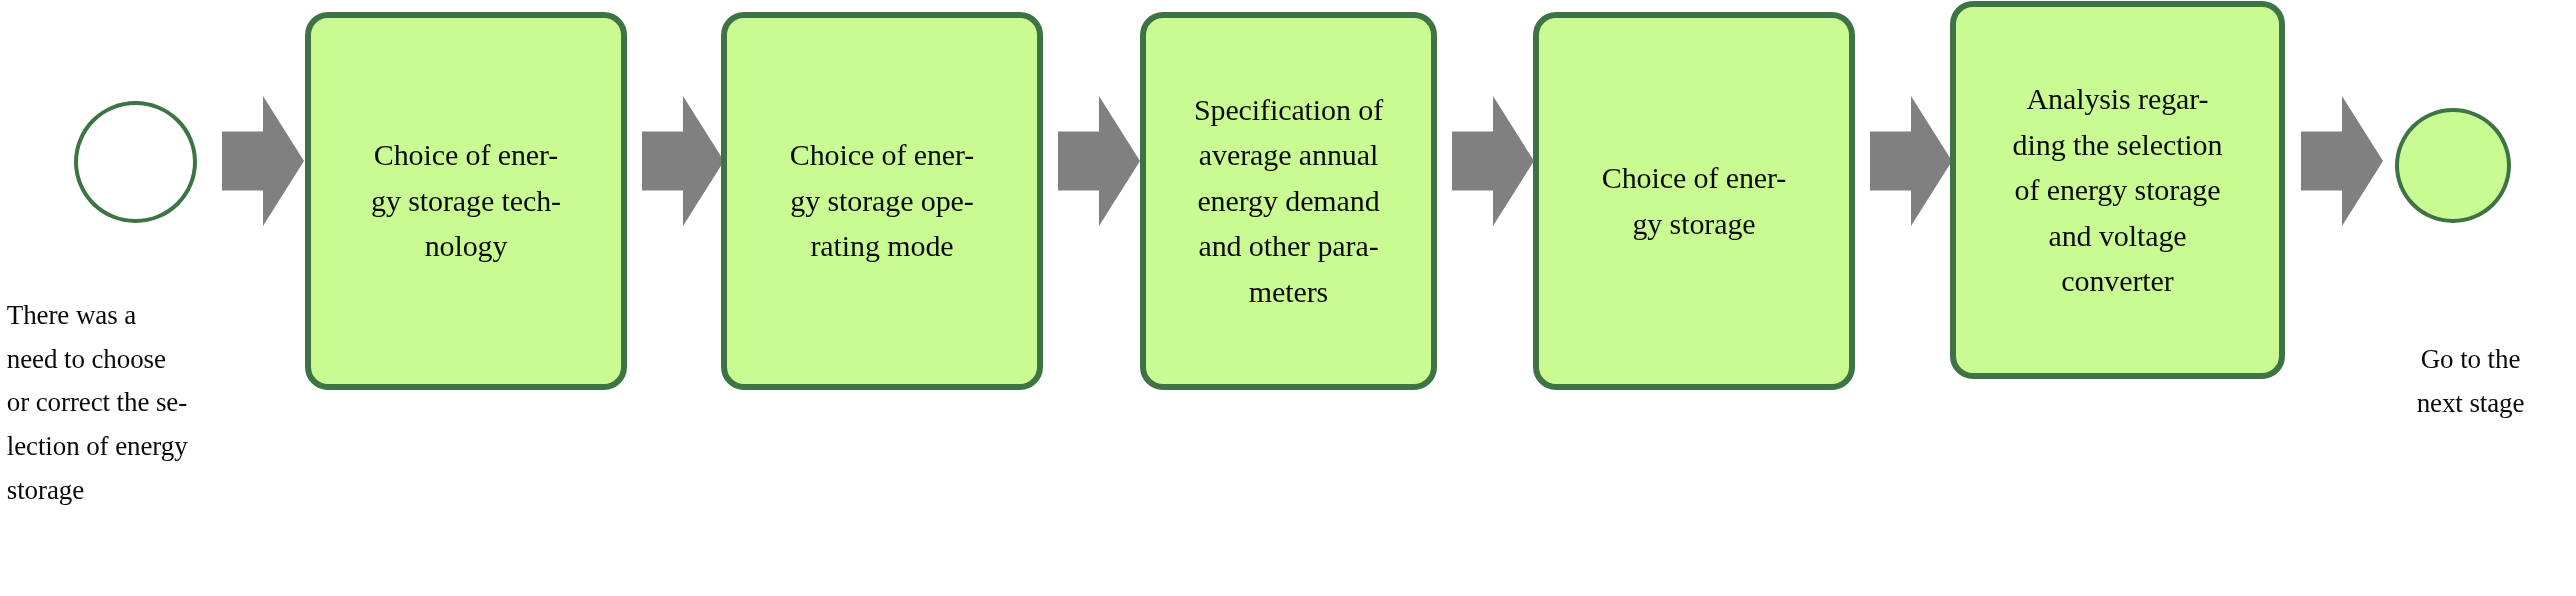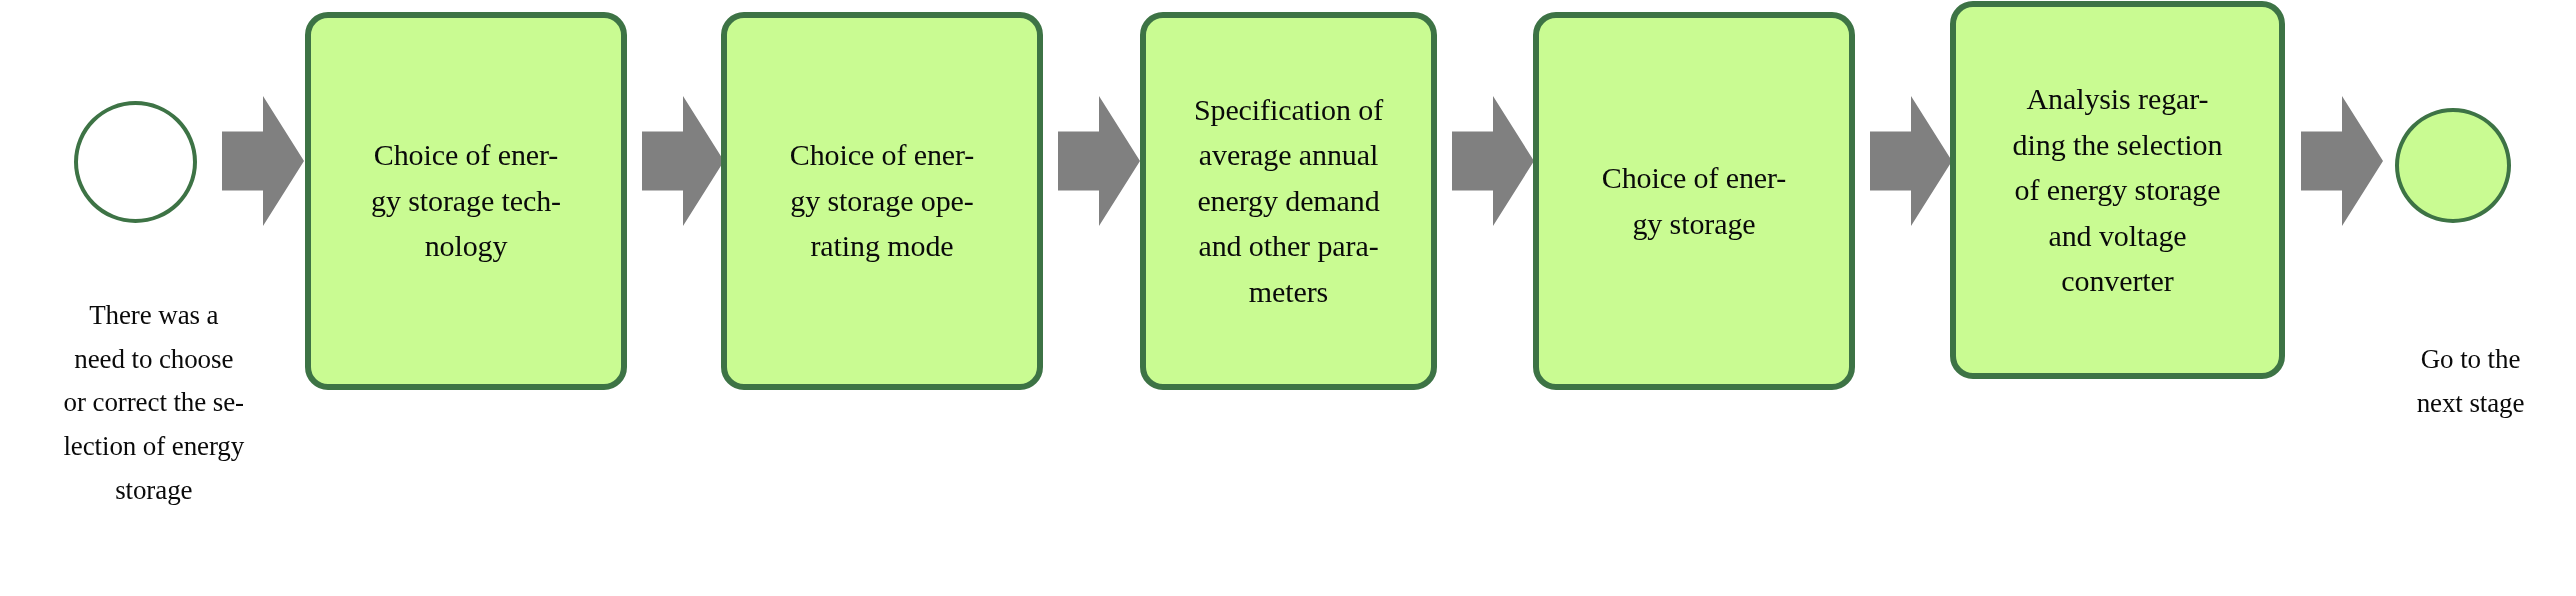--- a/index.html
+++ b/index.html
@@ -66,21 +66,21 @@
 
   
   .caption {
     position: absolute;
     font-size: 27px;
     line-height: 1.62;
     color: #0a0a0a;
     white-space: pre-line;
     letter-spacing: -0.1px;
   }
-  .caption.left-align { text-align: center; }
+  .caption.left-align { text-align: left; }
   .caption.center-align { text-align: center; }
 </style>
 </head>
 <body>
 
 <div id="flow-canvas">
 
   <div class="terminator" style="left:74px; top:101px; width:123px; height:122px;"></div>
 
   <div class="caption left-align" style="left:6.8px; top:294px; width:294px;">There was a

